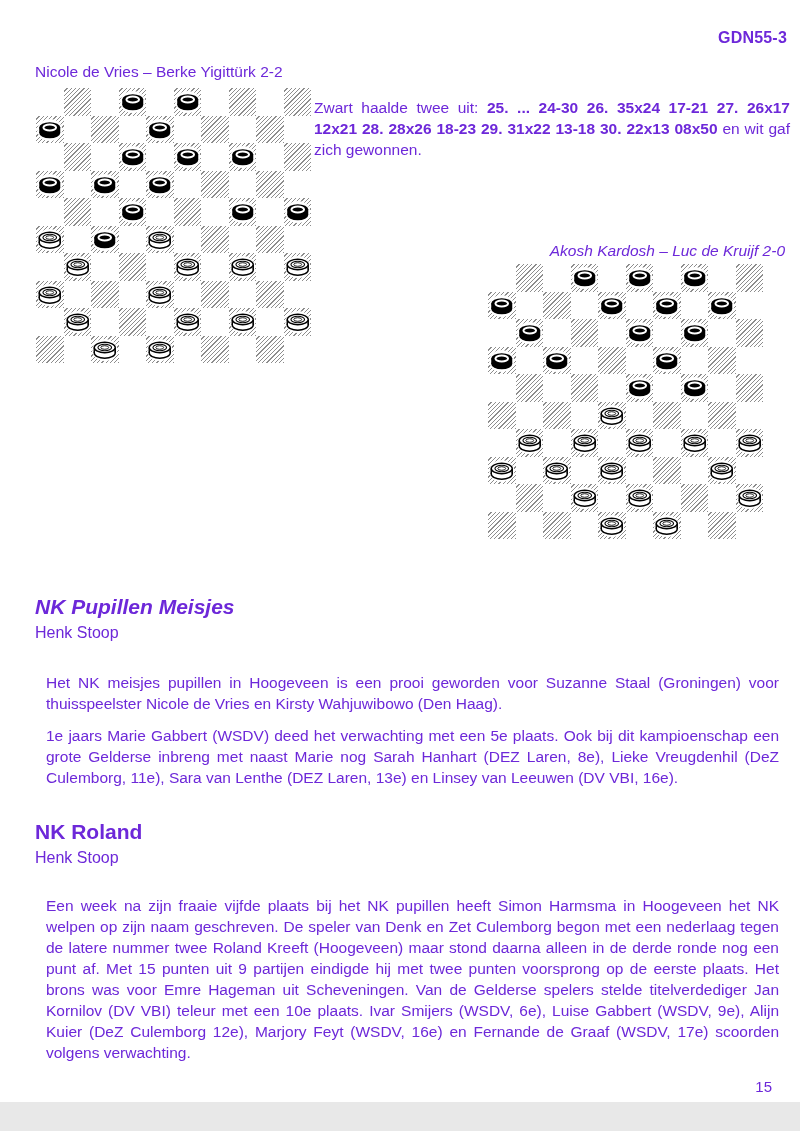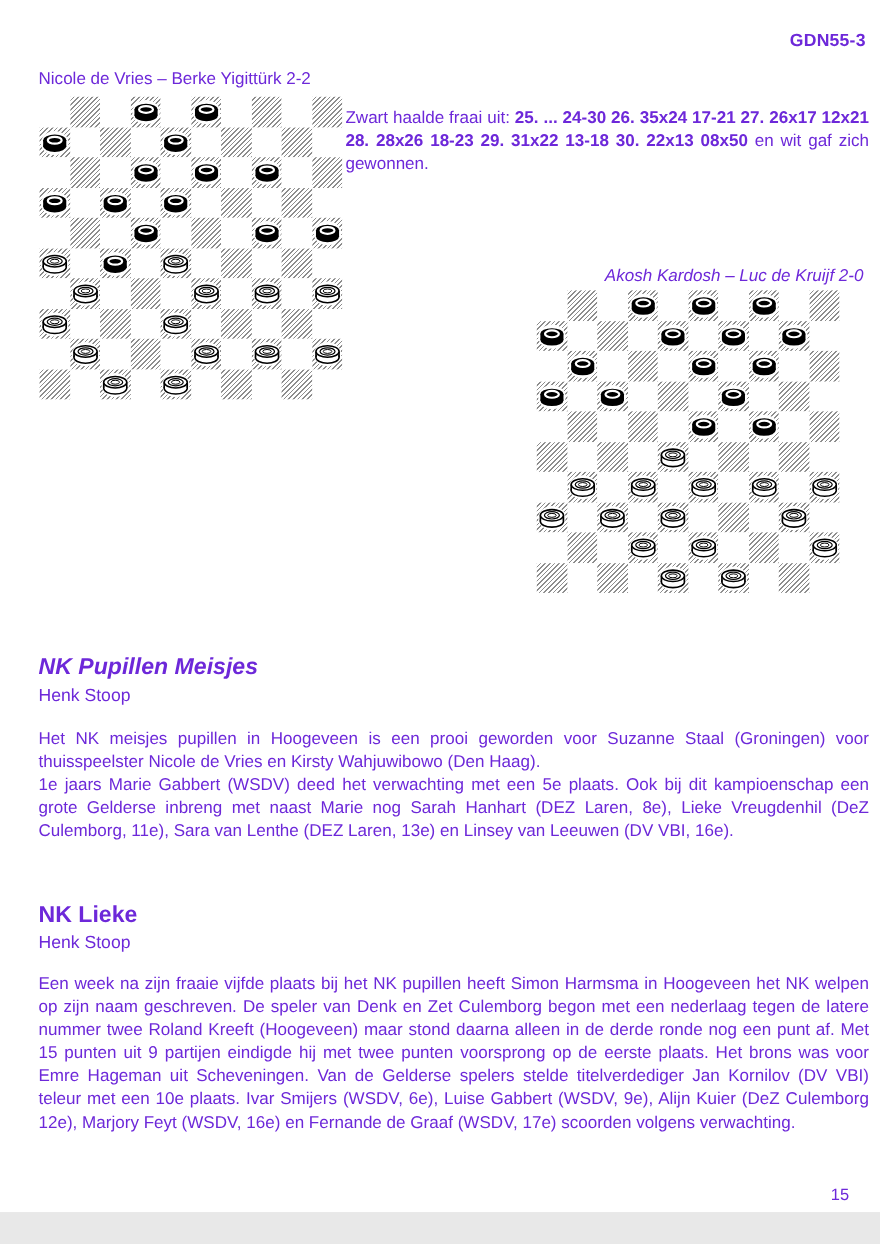--- a/index.html
+++ b/index.html
@@ -43,21 +43,21 @@
   }
   #section1-heading { top:595px;font-style:italic; }
   #section2-heading { top:820px; }
   .byline { position:absolute; left:35px; font-size:16px; }
   #section1-byline { top:624px; }
   #section2-byline { top:849px; }
 
   .body-block { position:absolute; left:35px; width:755px; }
   #section1-body { top:661px; }
   #section2-body { top:884px; }
-  .para { font-size:15.5px; line-height:21px; text-align:justify; margin:0; }
+  .para { font-size:15.5px; line-height:21px; text-align:justify; margin:11px; }
 
   .page-number { position:absolute; top:1078px; right:28px; font-size:15px;text-align:center; }
   .footer-rule {
     position:absolute; left:37px; top:1125px; width:752px; height:2px;
     background:#3c3c3c;
   }
 </style>
 </head>
 <body>
 
@@ -429,21 +429,21 @@
           <ellipse cx="13.75" cy="11.5" rx="3.9" ry="1.8" fill="none" stroke="#000" stroke-width="0.9"></ellipse>
         </svg>
       </div>
       <div class="sq"></div>
       <div class="sq dark"></div>
       <div class="sq"></div>
       <div class="sq dark"></div>
       <div class="sq"></div>
     </div>
 
-  <div class="annotation" id="annotation1"><span>Zwart haalde fraai uit: </span><span style="font-weight: bold;">25. ... 24-30 26. 35x24 17-21 27. 26x17 12x21 28. 28x26 18-23 29. 31x22 13-18 30. 22x13 08x50</span><span> en wit gaf zich gewonnen.</span></div>
+  <div class="annotation" id="annotation1"><span>Zwart haalde twee uit: </span><span style="font-weight: bold;">25. ... 24-30 26. 35x24 17-21 27. 26x17 12x21 28. 28x26 18-23 29. 31x22 13-18 30. 22x13 08x50</span><span> en wit gaf zich gewonnen.</span></div>
 
   <div class="game-title" id="game2-title">Akosh Kardosh – Luc de Kruijf 2-0</div>
 
   <div class="board" id="board2">
       <div class="sq"></div>
       <div class="sq dark"></div>
       <div class="sq"></div>
       <div class="sq dark">
         <svg viewBox="0 0 27.5 27.5">
           <ellipse cx="13.75" cy="14" rx="12.5" ry="11" fill="#ffffff"></ellipse>
@@ -829,21 +829,21 @@
     </div>
 
 
   <div class="section-heading" id="section1-heading">NK Pupillen Meisjes</div>
   <div class="byline" id="section1-byline">Henk Stoop</div>
   <div class="body-block" id="section1-body">
     <p class="para">Het NK meisjes pupillen in Hoogeveen is een prooi geworden voor Suzanne Staal (Groningen) voor thuisspeelster Nicole de Vries en Kirsty Wahjuwibowo (Den Haag).</p>
     <p class="para">1e jaars Marie Gabbert (WSDV) deed het verwachting met een 5e plaats. Ook bij dit kampioenschap een grote Gelderse inbreng met naast Marie nog Sarah Hanhart (DEZ Laren, 8e), Lieke Vreugdenhil (DeZ Culemborg, 11e), Sara van Lenthe (DEZ Laren, 13e) en Linsey van Leeuwen (DV VBI, 16e).</p>
   </div>
 
-  <div class="section-heading" id="section2-heading">NK Lieke</div>
+  <div class="section-heading" id="section2-heading">NK Roland</div>
   <div class="byline" id="section2-byline">Henk Stoop</div>
   <div class="body-block" id="section2-body">
     <p class="para">Een week na zijn fraaie vijfde plaats bij het NK pupillen heeft Simon Harmsma in Hoogeveen het NK welpen op zijn naam geschreven. De speler van Denk en Zet Culemborg begon met een nederlaag tegen de latere nummer twee Roland Kreeft (Hoogeveen) maar stond daarna alleen in de derde ronde nog een punt af. Met 15 punten uit 9 partijen eindigde hij met twee punten voorsprong op de eerste plaats. Het brons was voor Emre Hageman uit Scheveningen. Van de Gelderse spelers stelde titelverdediger Jan Kornilov (DV VBI) teleur met een 10e plaats. Ivar Smijers (WSDV, 6e), Luise Gabbert (WSDV, 9e), Alijn Kuier (DeZ Culemborg 12e), Marjory Feyt (WSDV, 16e) en Fernande de Graaf (WSDV, 17e) scoorden volgens verwachting.</p>
   </div>
 
   <div class="page-number">15</div>
   <div class="footer-rule"></div>
 
 </div>
 

